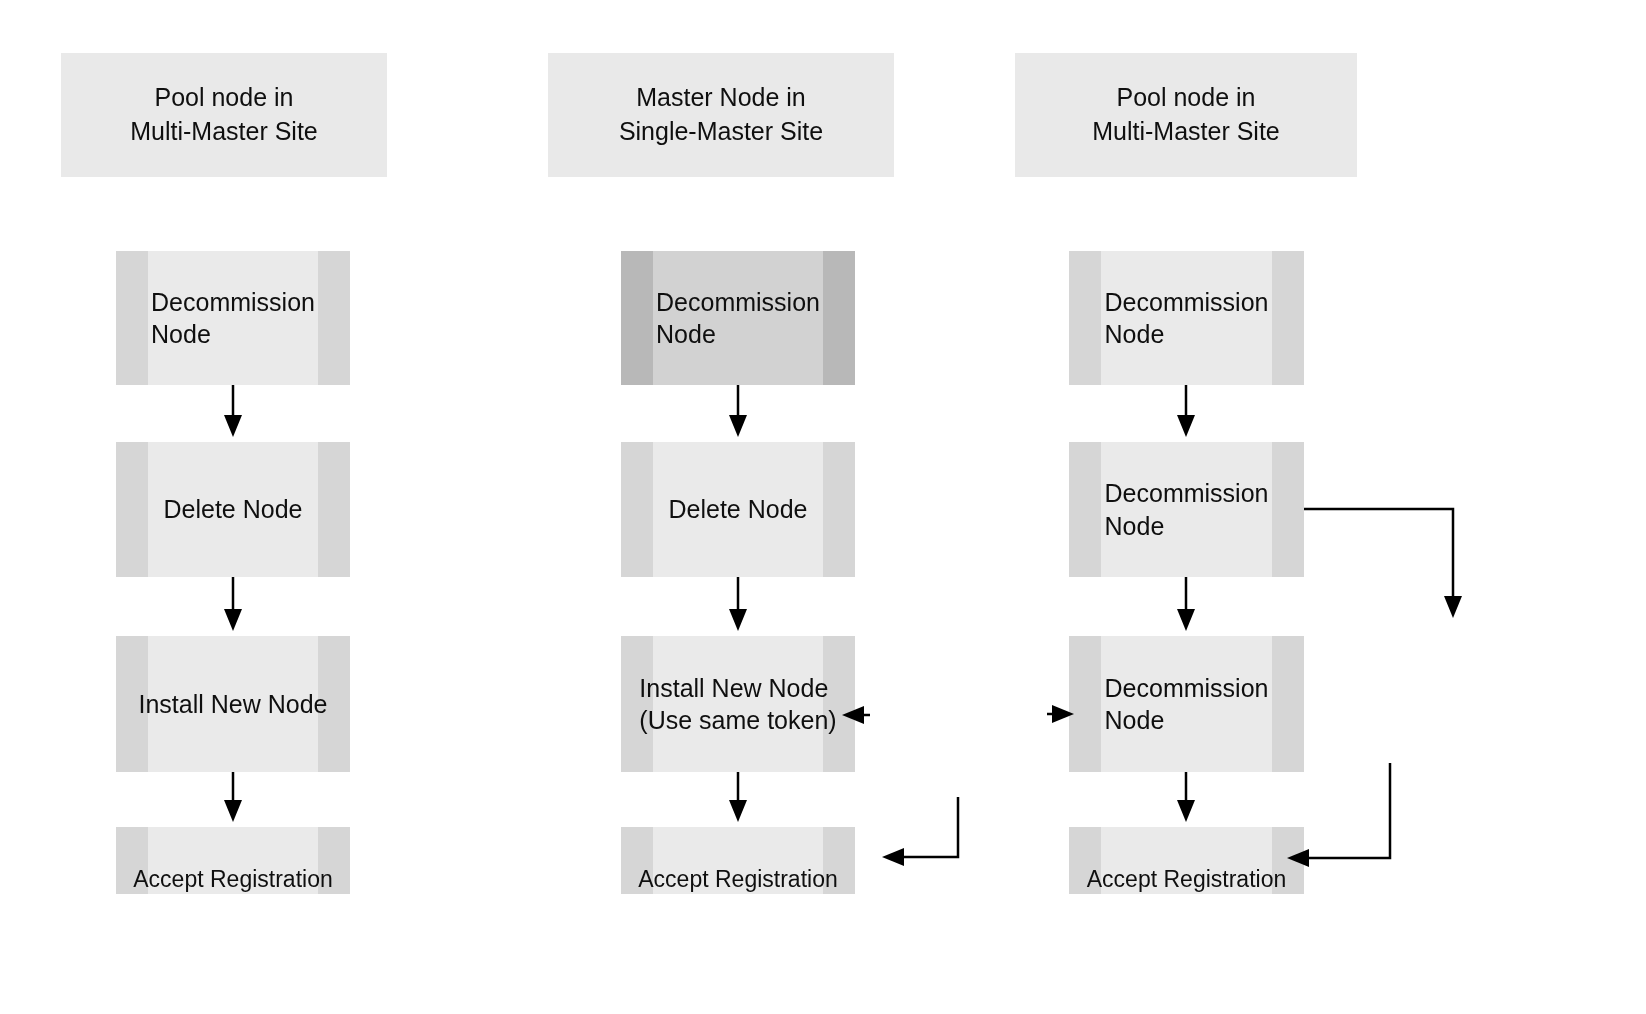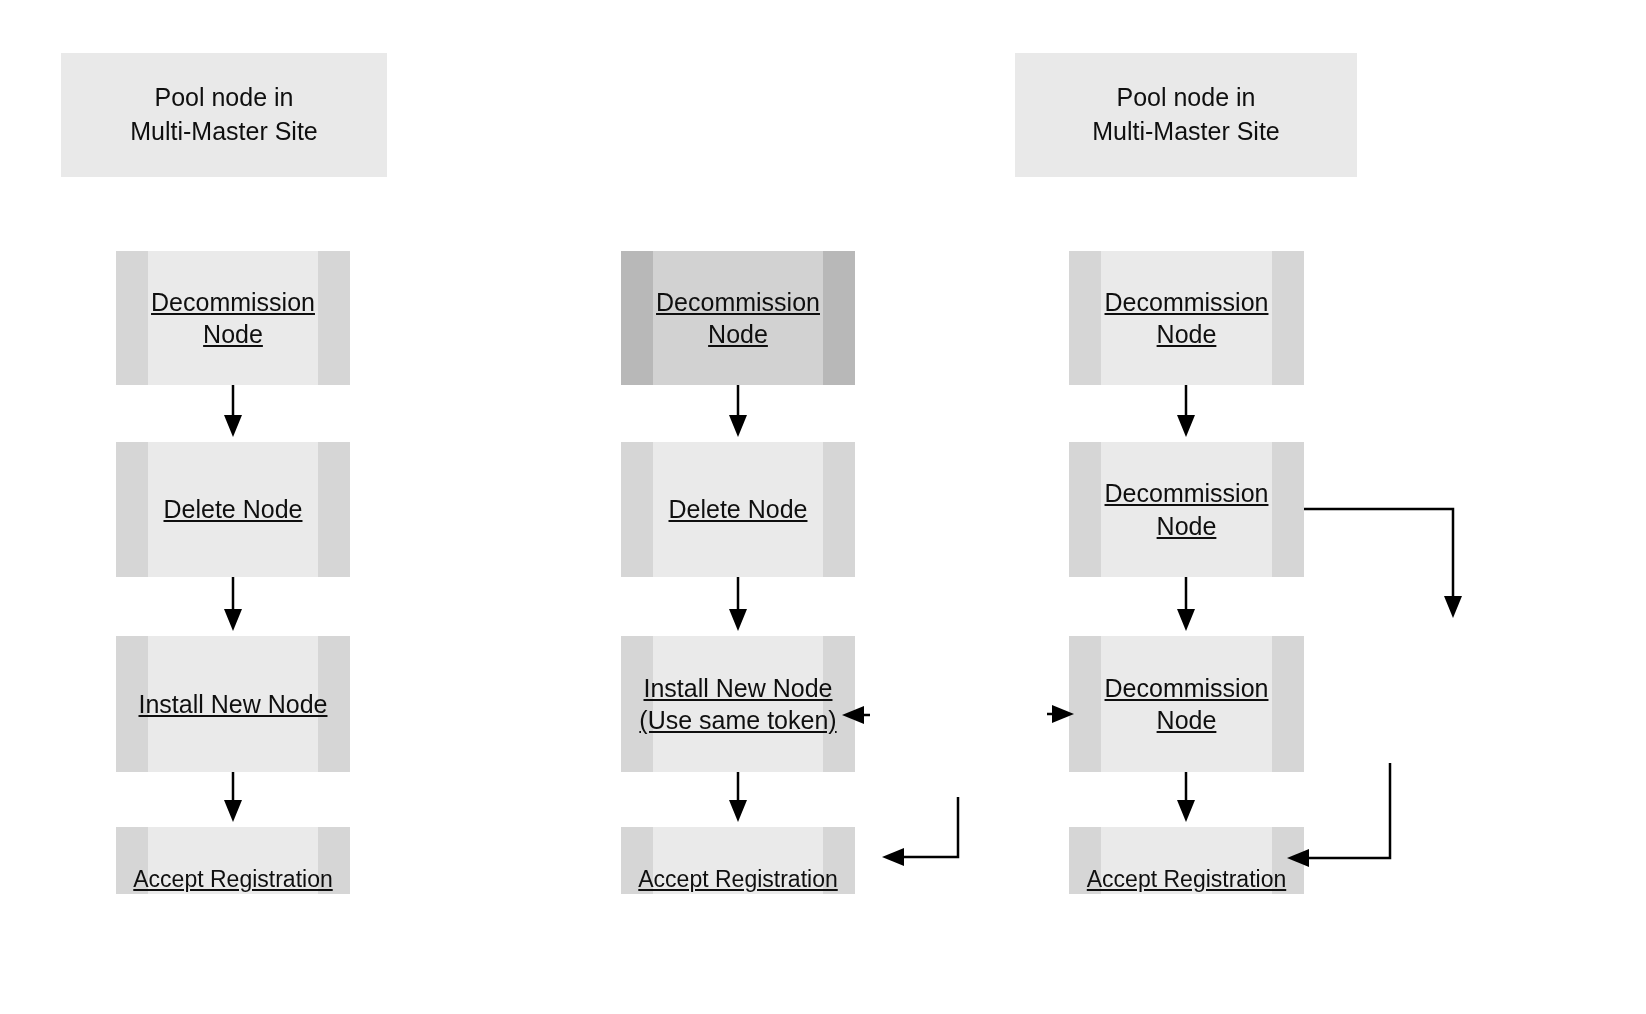--- a/index.html
+++ b/index.html
@@ -37,25 +37,24 @@
     width: 32px;
     background: var(--box-stripe, #d6d6d6);
   }
   .stripe.l { left: 0; }
   .stripe.r { right: 0; }
   .box.dark { background: var(--box-fill-dark, #d2d2d2); }
   .box.dark .stripe { background: var(--box-stripe-dark, #b8b8b8); }
   .lbl {
     position: relative;
     z-index: 1;
-    text-align: center;
+    text-align: left;
     font-size: 25px;
     line-height: 1.3;
     white-space: pre-line;
-    text-decoration: underline;
   }
   .box.small .lbl { font-size: 23px; margin-top: 39px; }
   .note {
     position: absolute;
     background: var(--note-fill, #ebebeb);
     border-radius: 50%;
     display: flex;
     align-items: center;
     justify-content: center;
   }
@@ -69,20 +68,22 @@
   .al { stroke: var(--arrow, #000000); stroke-width: 2.5; fill: none; }
   .ah { fill: var(--arrow, #000000); stroke: none; }
 </style>
 </head>
 <body>
 
 <div class="page">
 
   <div class="hdr" style="left:61px; top:53px; width:326px; height:124px;">Pool node in
 Multi-Master Site</div>
+  <div class="hdr" style="left:548px; top:53px; width:346px; height:124px;">Master Node in
+Single-Master Site</div>
   <div class="hdr" style="left:1015px; top:53px; width:342px; height:124px;">Pool node in
 Multi-Master Site</div>
 
   <div class="box" style="left:116px; top:251px; width:234px; height:134px;">
     <span class="stripe l"></span>
     <span class="stripe r"></span>
     <span class="lbl">Decommission
 Node</span>
   </div>
   <div class="box" style="left:116px; top:442px; width:234px; height:135px;">

